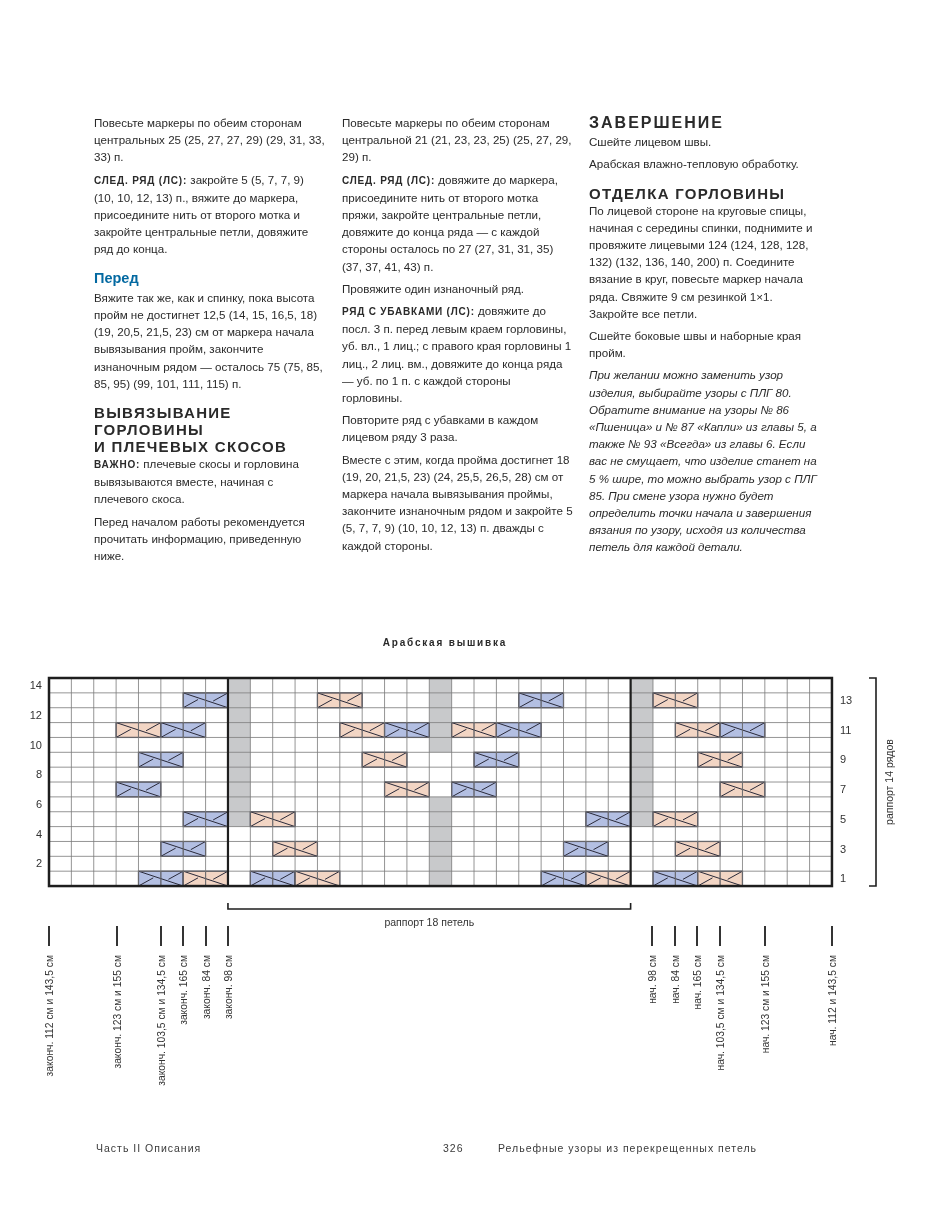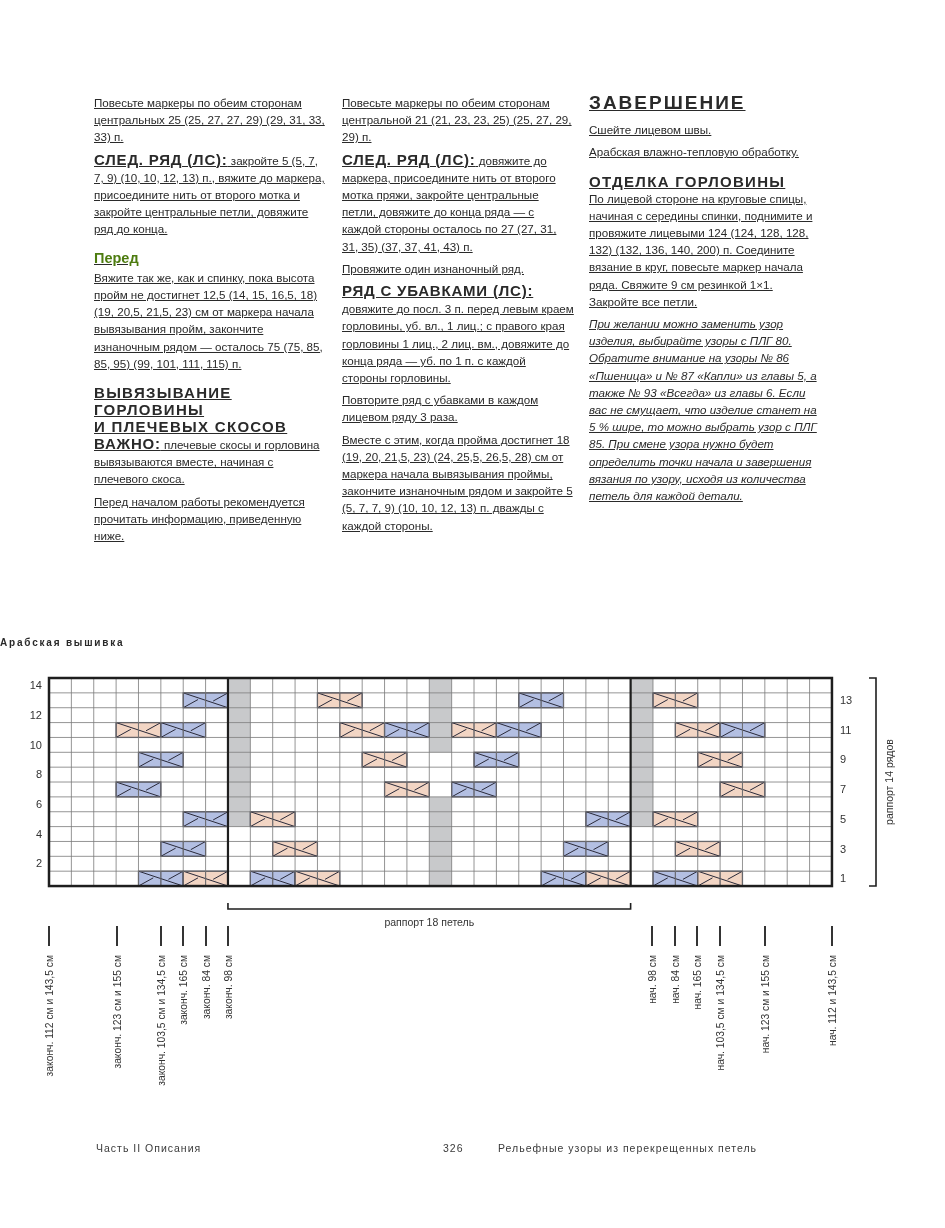--- a/index.html
+++ b/index.html
@@ -1,28 +1,28 @@
 <!DOCTYPE html>
 <html><head>
 <meta charset="utf-8">
 <style>
   html, body { margin:0; padding:0; background:#ffffff; }
   body { width:945px; height:1228px; position:relative; overflow:hidden;
          font-family:"Liberation Sans", "DejaVu Sans", sans-serif; color:#2a2a2a; }
-  .col { position:absolute; top:94px; font-size:11.6px; line-height:17.2px;text-decoration:underline; }
+  .col { position:absolute; top:114px; font-size:11.6px; line-height:17.2px; }
   .col p { margin:0 0 5px 0; }
   .col1 { left:94px; width:232px; }
   .col2 { left:342px; width:232px; }
   .col3 { left:589px; width:232px; }
-  .sc { font-size:15px; font-weight:bold; letter-spacing:0.8px; text-transform:uppercase; }
-  .h2 { font-size:14.5px; font-weight:bold; margin:12px 0 2px 0; color:#4d7c0f; }
+  .sc { font-size:10px; font-weight:bold; letter-spacing:0.8px; text-transform:uppercase; }
+  .h2 { font-size:14.5px; font-weight:bold; margin:12px 0 2px 0; color:#0369a1; }
   .h3 { font-size:15px; font-weight:bold; letter-spacing:1.3px; text-transform:uppercase; line-height:17px; margin-top:12px; }
-  .h1 { font-size:19px; font-weight:bold; letter-spacing:2px; text-transform:uppercase; margin-bottom:10px; }
+  .h1 { font-size:16px; font-weight:bold; letter-spacing:2px; text-transform:uppercase; margin-bottom:2px; }
   .note { font-style:italic; margin-top:12px; }
-  .chart-title { position:absolute; top:637px; left:0; width:890px; text-align:left;
+  .chart-title { position:absolute; top:637px; left:0; width:890px; text-align:center;
                  font-size:10px; font-weight:bold; letter-spacing:1.8px; }
   svg text { font-family:"Liberation Sans", "DejaVu Sans", sans-serif; }
   .footer { position:absolute; top:1142px; font-size:10.5px; letter-spacing:1px; color:#3a3a3a; }
 </style>
 </head>
 <body>
 
 <div class="col col1">
   <p>Повесьте маркеры по обеим сторонам центральных 25 (25, 27, 27, 29) (29, 31, 33, 33) п.</p>
   <p><span class="sc">след. ряд (лс):</span><span> закройте 5 (5, 7, 7, 9) (10, 10, 12, 13) п., вяжите до маркера, присоедините нить от второго мотка и закройте центральные петли, довяжите ряд до конца.</span></p>
@@ -44,20 +44,21 @@
   <p>Повторите ряд с убавками в каждом лицевом ряду 3 раза.</p>
   <p>Вместе с этим, когда пройма достигнет 18 (19, 20, 21,5, 23) (24, 25,5, 26,5, 28) см от маркера начала вывязывания проймы, закончите изнаночным рядом и закройте 5 (5, 7, 7, 9) (10, 10, 12, 13) п. дважды с каждой стороны.</p>
 </div>
 
 <div class="col col3">
   <div class="h1">Завершение</div>
   <p>Сшейте лицевом швы.</p>
   <p>Арабская влажно-тепловую обработку.</p>
   <div class="h3">отделка горловины</div>
   <p>По лицевой стороне на круговые спицы, начиная с середины спинки, поднимите и провяжите лицевыми 124 (124, 128, 128, 132) (132, 136, 140, 200) п. Соедините вязание в круг, повесьте маркер начала ряда. Свяжите 9 см резинкой 1×1. Закройте все петли.</p>
+  <p>Сшейте боковые швы и наборные края пройм.</p>
   <p class="note">При желании можно заменить узор изделия, выбирайте узоры с ПЛГ 80. Обратите внимание на узоры № 86 «Пшеница» и № 87 «Капли» из главы 5, а также № 93 «Всегда» из главы 6. Если вас не смущает, что изделие станет на 5 % шире, то можно выбрать узор с ПЛГ 85. При смене узора нужно будет определить точки начала и завершения вязания по узору, исходя из количества петель для каждой детали.</p>
 </div>
 
 <div class="chart-title">Арабская вышивка</div>
 
 <svg id="chart-svg" style="position:absolute; left:0; top:0;" width="945" height="1228">
   <g id="chart-grid">
       <rect x="49" y="678" width="782.95" height="208.04" fill="#fff"></rect>
       <rect x="227.96" y="811.74" width="22.37" height="14.86" fill="#c8c9cb"></rect>
       <rect x="227.96" y="796.88" width="22.37" height="14.86" fill="#c8c9cb"></rect>

